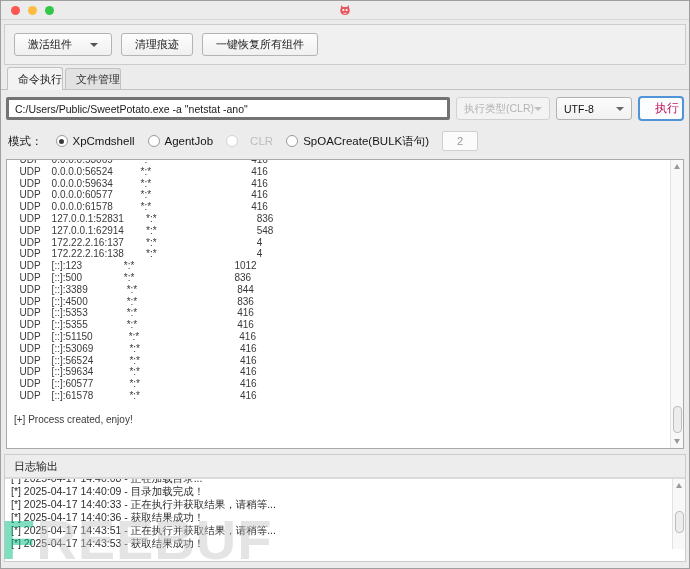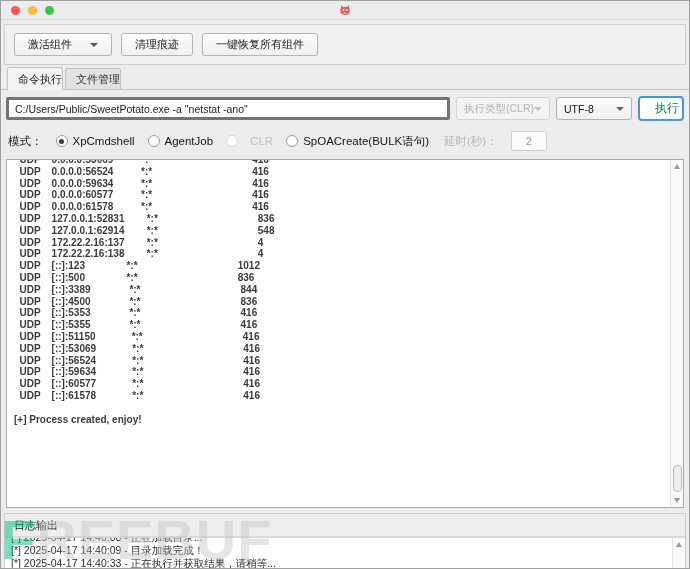--- a/index.html
+++ b/index.html
@@ -40,33 +40,33 @@
   .cmd-input{flex:1;height:23px;border:3px solid #737373;border-radius:2px;background:#fff;font-size:10.5px;
              font-family:"Liberation Sans",sans-serif;padding:0 6px;color:#1a1a1a;}
   .combo{height:23px;display:flex;align-items:center;justify-content:space-between;font-size:10.5px;
          border:1px solid #b2b2b2;border-radius:3px;background:linear-gradient(#fcfcfc,#f1f1f1);padding:0 7px;}
   .combo .chev{border-top-color:#666;}
   .combo.disabled{color:#b3b3b3;background:#f3f3f3;border-color:#d2d2d2;}
   .combo.disabled .chev{border-top-color:#c0c0c0;}
   .combo.exec-type{width:94px;}
   .combo.encoding{width:76px;color:#111;}
   .exec-btn{width:46px;height:25px;border:2px solid #4f94d6;border-radius:4px;background:#fcfdff;
-            font-size:12px;color:#15803d;display:flex;align-items:center;justify-content:center;padding-left:12px;}
+            font-size:12px;color:#be185d;display:flex;align-items:center;justify-content:center;padding-left:12px;}
   
   .moderow{display:flex;align-items:center;margin:10px 0 0 2px;font-size:11.5px;gap:13px;color:#151515;}
   .radio-item{display:flex;align-items:center;gap:5px;}
   .radio{width:12px;height:12px;border-radius:50%;border:1px solid #9a9a9a;background:#fff;position:relative;flex:none;}
   .radio.sel::after{content:"";position:absolute;left:2.5px;top:2.5px;width:5px;height:5px;border-radius:50%;background:#3a3a3a;}
   .radio.dis{border-color:#d4d4d4;}
   .radio-item.dis{color:#bdbdbd;gap:12px;}
   .delay-label{color:#b5b5b5;margin-left:2px;}
   .delay-input{width:36px;height:20px;border:1px solid #cfcfcf;border-radius:2px;background:#fbfbfb;
                color:#9a9a9a;font-size:11px;text-align:center;font-family:"Liberation Sans",sans-serif;}
   
-  .console-wrap{margin-top:8px;height:349px;background:#fff;border:1px solid #a9a9a9;position:relative;overflow:hidden;font-weight:bold;}
+  .console-wrap{margin-top:8px;height:290px;background:#fff;border:1px solid #a9a9a9;position:relative;overflow:hidden;}
   .console{white-space:pre;font-family:"Liberation Sans","DejaVu Sans",sans-serif;font-size:10px;line-height:11.8px;
            color:#3a3a3a;padding-left:7px;margin-top:-6px;}
   .vrail{position:absolute;top:0;right:0;bottom:0;width:13px;background:#f8f8f8;border-left:1px solid #e2e2e2;}
   .vrail .arr{position:absolute;left:3px;width:0;height:0;border-left:3.5px solid transparent;border-right:3.5px solid transparent;}
   .vrail .arr.up{top:4px;border-bottom:5px solid #9a9a9a;}
   .vrail .arr.down{bottom:4px;border-top:5px solid #9a9a9a;}
   .vthumb{position:absolute;left:1.5px;width:9px;border:1px solid #bdbdbd;border-radius:4px;background:#ededed;}
   
   .log-group{margin:5px 3px 0 3px;border:1px solid #cccccc;background:#f0f0f0;}
   .log-box{position:relative;height:83px;background:#fff;border-top:1px solid #dadada;overflow:hidden;}
@@ -139,21 +139,20 @@
       <span>AgentJob</span>
     </span>
     <span class="radio-item dis">
       <span class="radio dis"></span>
       <span>CLR</span>
     </span>
     <span class="radio-item">
       <span class="radio"></span>
       <span>SpOACreate(BULK语句)</span>
     </span>
-    <span class="delay-label">延时(秒)：</span>
     <input class="delay-input" type="text" value="2" style="">
   </div>
 
   <div class="console-wrap">
     <div class="console">  UDP    0.0.0.0:53069          *:*                                    416
   UDP    0.0.0.0:56524          *:*                                    416
   UDP    0.0.0.0:59634          *:*                                    416
   UDP    0.0.0.0:60577          *:*                                    416
   UDP    0.0.0.0:61578          *:*                                    416
   UDP    127.0.0.1:52831        *:*                                    836

